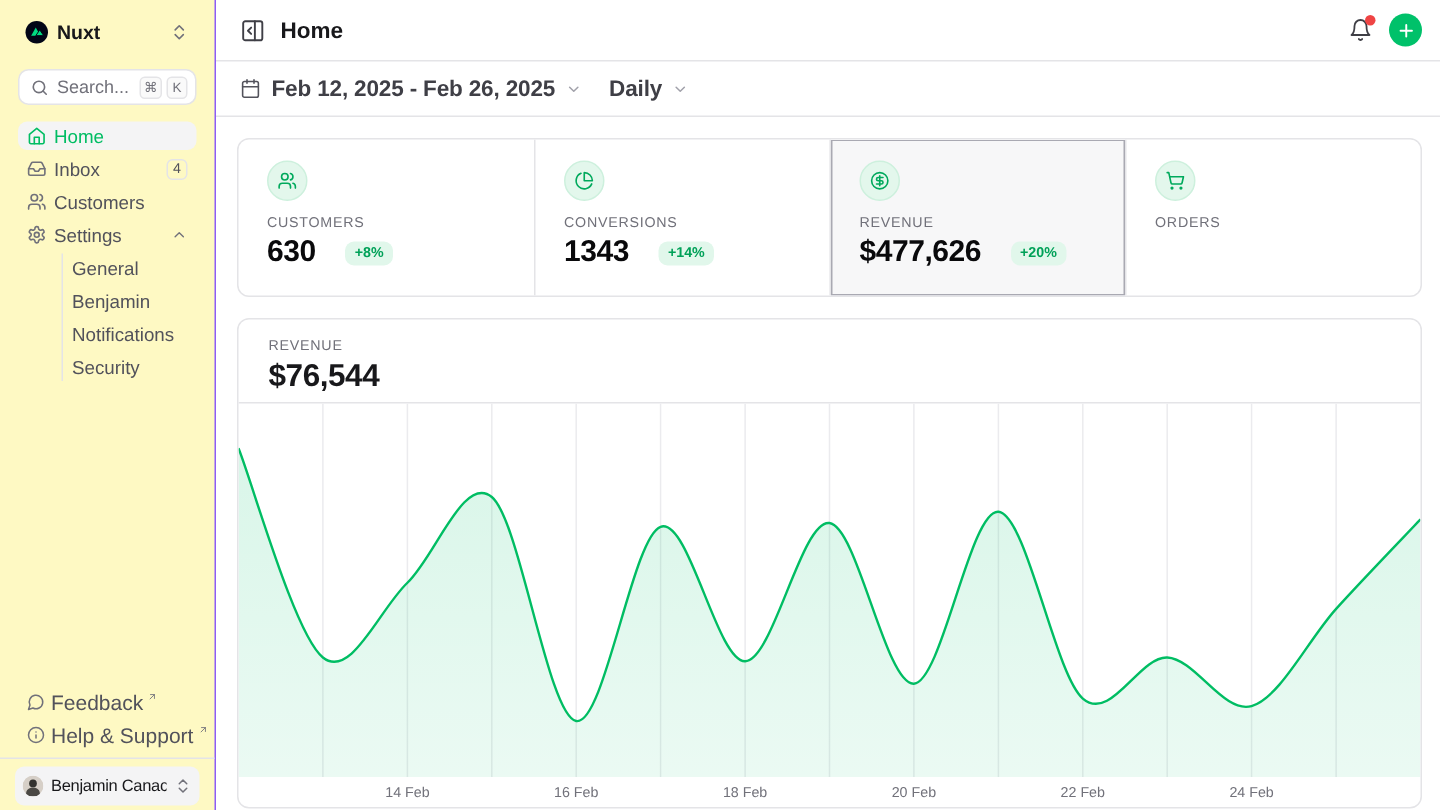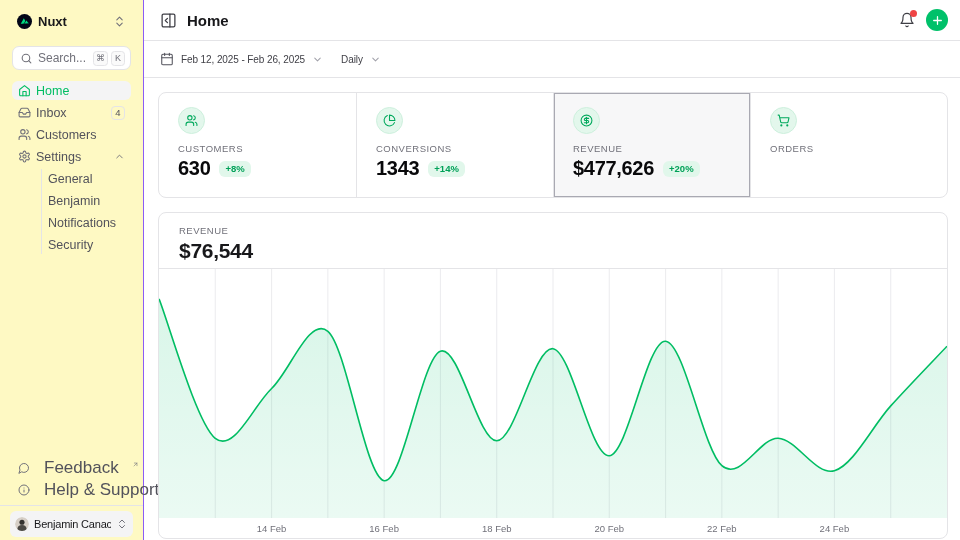--- a/index.html
+++ b/index.html
@@ -19,21 +19,21 @@
 .nav{margin-top:11px}
 .nav-item{display:flex;align-items:center;gap:5px;height:19px;border-radius:6px;padding:0 6px;margin-bottom:3px;font-size:12.5px;font-weight:500;color:#52525b;cursor:pointer;white-space:nowrap}
 .nav-item .ic{width:13px;height:13px;color:#71717a;flex:none}
 .nav-item.active{background:#f4f4f5;color:#00bd63}
 .nav-item.active .ic{color:#00bd63}
 .nav-label{flex:1}
 .count-badge{font-size:9.5px;color:#52525b;border:1px solid #e4e4e7;border-radius:4px;min-width:14px;height:14px;display:flex;align-items:center;justify-content:center;font-weight:500}
 .subnav{margin-left:29px;border-left:1px solid #e4e4e7;padding-left:5px}
 .subnav .nav-item{padding:0 0 0 1px;height:19px;margin-bottom:3px;font-weight:400;color:#52525b}
 .sb-spacer{flex:1}
-.link-item{display:flex;align-items:center;gap:14px;height:19px;margin-bottom:3px;font-size:17px;font-weight:500;color:#52525b;padding:0 6px;cursor:pointer;white-space:nowrap}
+.link-item{display:flex;align-items:center;gap:4px;height:19px;margin-bottom:3px;font-size:14px;font-weight:500;color:#52525b;padding:0 6px;cursor:pointer;white-space:nowrap}
 .link-item .ic{width:12px;height:12px;color:#71717a;flex:none}
 .ext{width:7px !important;height:7px !important;color:#71717a;margin-bottom:7px;margin-left:-1px;flex:none}
 .sb-divider{border-top:1px solid #e4e4e7;margin:6px -12px 0}
 .user-row{display:flex;align-items:center;gap:5px;margin:5px -2px 3px;height:26px;border-radius:6px;background:#f4f4f5;padding:0 5px;cursor:pointer}
 .user-row svg{flex:none}
 .avatar{width:14px;height:14px;border-radius:50%;overflow:hidden;flex:none}
 .user-name{font-size:11px;font-weight:500;flex:1;white-space:nowrap;letter-spacing:-.2px;overflow:hidden}
 
 .main{flex:1;display:flex;flex-direction:column;min-width:0}
 .topbar{height:41px;border-bottom:1px solid #e4e4e7;display:flex;align-items:center;padding:0 12px 0 16px}
@@ -41,33 +41,33 @@
 .collapse-btn{color:#3f3f46;cursor:pointer;display:flex}
 .collapse-btn .ic{width:17px;height:17px;stroke-width:1.8}
 .page-title{font-size:15px;font-weight:700}
 .topbar-right{display:flex;align-items:center;gap:11px}
 .bell-wrap{position:relative;color:#3f3f46;cursor:pointer;display:flex}
 .bell-wrap .ic{width:16px;height:16px;stroke-width:1.8}
 .bell-dot{position:absolute;top:-2px;right:-2px;width:7px;height:7px;border-radius:50%;background:#ef4444}
 .plus-btn{width:22px;height:22px;border-radius:50%;background:#00c16a;color:#fff;display:flex;align-items:center;justify-content:center;cursor:pointer}
 .plus-btn .ic{width:13px;height:13px;stroke-width:2.4}
 .toolbar{height:37px;border-bottom:1px solid #e4e4e7;display:flex;align-items:center;padding:0 16px;gap:18px}
-.tb-ctrl{display:flex;align-items:center;gap:7px;font-size:10px;font-weight:400;color:#3f3f46;cursor:pointer;letter-spacing:-.1px}
+.tb-ctrl{display:flex;align-items:center;gap:7px;font-size:15px;font-weight:700;color:#3f3f46;cursor:pointer;letter-spacing:-.1px}
 .tb-ctrl .cal{width:14px;height:14px;color:#52525b;stroke-width:1.8}
 .tb-ctrl .chev{width:11px;height:11px;color:#a1a1aa;stroke-width:2.2}
 
 .content{flex:1;padding:14px 12px 0 14px;min-height:0}
 .stats{display:grid;grid-template-columns:1fr 1fr 1fr 1fr;border:1px solid #e4e4e7;border-radius:8px;background:#fff;height:106px;overflow:hidden}
 .stat-card{padding:14px 0 0 19px;position:relative;cursor:pointer}
 .stat-card + .stat-card{border-left:1px solid #e4e4e7}
 .stat-card.selected{background:#f7f7f8;box-shadow:inset 0 0 0 1px #a9a9b2}
 .stat-icon{width:27px;height:27px;border-radius:50%;background:#e3f7ec;border:1px solid #cdf0dd;display:flex;align-items:center;justify-content:center;color:#00a95c}
 .stat-icon .ic{width:13px;height:13px;stroke-width:2}
 .stat-label{margin-top:9px;font-size:9.5px;font-weight:500;color:#71717a;letter-spacing:.5px}
-.stat-value-row{display:flex;align-items:center;gap:9px;margin-top:3px}
+.stat-value-row{display:flex;align-items:center;gap:20px;margin-top:3px}
 .stat-value{font-size:20px;font-weight:700;color:#09090b;letter-spacing:-.3px}
 .delta-badge{background:#e1f7eb;color:#00a158;font-size:9.5px;font-weight:600;padding:2.5px 6px;border-radius:6px}
 
 .chart-card{margin-top:14px;border:1px solid #e4e4e7;border-radius:8px;background:#fff;height:327px;position:relative;overflow:hidden}
 .chart-head{height:56px;border-bottom:1px solid #e4e4e7;padding:12px 20px 0}
 .chart-label{font-size:9.5px;font-weight:500;color:#71717a;letter-spacing:.5px}
 .chart-value{font-size:21px;font-weight:700;letter-spacing:-.3px;margin-top:3px}
 .chart-plot{position:absolute;top:56px;left:0;right:0;height:249px}
 .chart-plot svg{width:100%;height:100%;display:block}
 .chart-xaxis{position:absolute;top:305px;left:0;right:0;height:18px}

